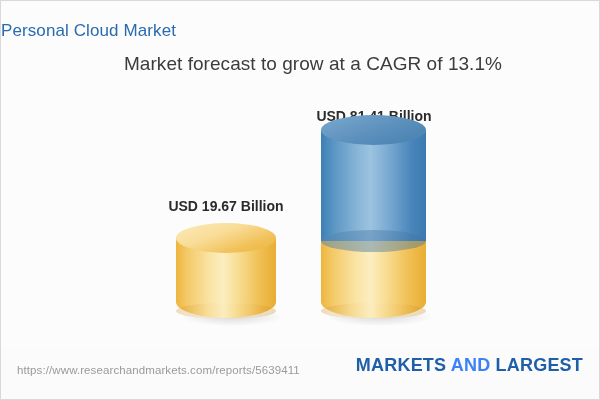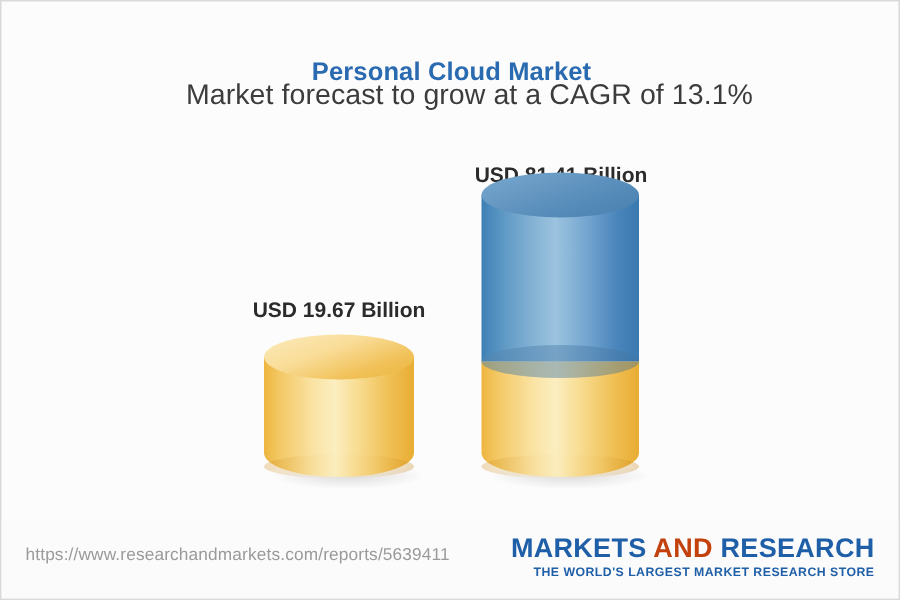--- a/index.html
+++ b/index.html
@@ -21,26 +21,25 @@
     background: #fcfcfc;
     overflow: hidden;
   }
 
   
   .chart-title {
     position: absolute;
     top: 20px;
     left: 0;
     width: 600px;
-    text-align: center;
+    text-align: left;
     font-size: 17px;
-    font-weight: bold;
+    font-weight: normal;
     color: #2a6ab0;
     letter-spacing: 0.1px;
-    margin-top: 17px;
   }
   .chart-subtitle {
     position: absolute;
     top: 52px;
     left: 0;
     width: 600px;
     text-align: center;
     font-size: 19px;
     color: #3c3c3c;
     letter-spacing: 0.05px;
@@ -212,21 +211,21 @@
     text-align: right;
   }
   .logo-main {
     font-size: 18px;
     font-weight: bold;
     letter-spacing: 0.2px;
     color: #1f5fa8;
     line-height: 20px;
     white-space: nowrap;
   }
-  .logo-and { color: #c2410c; }
+  .logo-and { color: #3b82f6; }
   .logo-tag {
     font-size: 8.2px;
     font-weight: bold;
     color: #1f5fa8;
     letter-spacing: 0.32px;
     line-height: 12px;
     white-space: nowrap;
     margin-top: 1px;
   }
 </style>
@@ -265,18 +264,17 @@
         </div>
       </div>
       <div class="cat-label">2032</div>
     </div>
 
   </div>
 
   <div class="footer">
     <div class="footer-url">https://www.researchandmarkets.com/reports/5639411</div>
     <div class="logo">
-      <div class="logo-main"><span>MARKETS </span><span class="logo-and">AND</span><span> RESEARCH</span></div>
-      <div class="logo-tag">THE WORLD'S LARGEST MARKET RESEARCH STORE</div>
+      <div class="logo-main"><span>MARKETS </span><span class="logo-and">AND</span><span> LARGEST</span></div>
     </div>
   </div>
 
 </div>
 
 </body></html>

